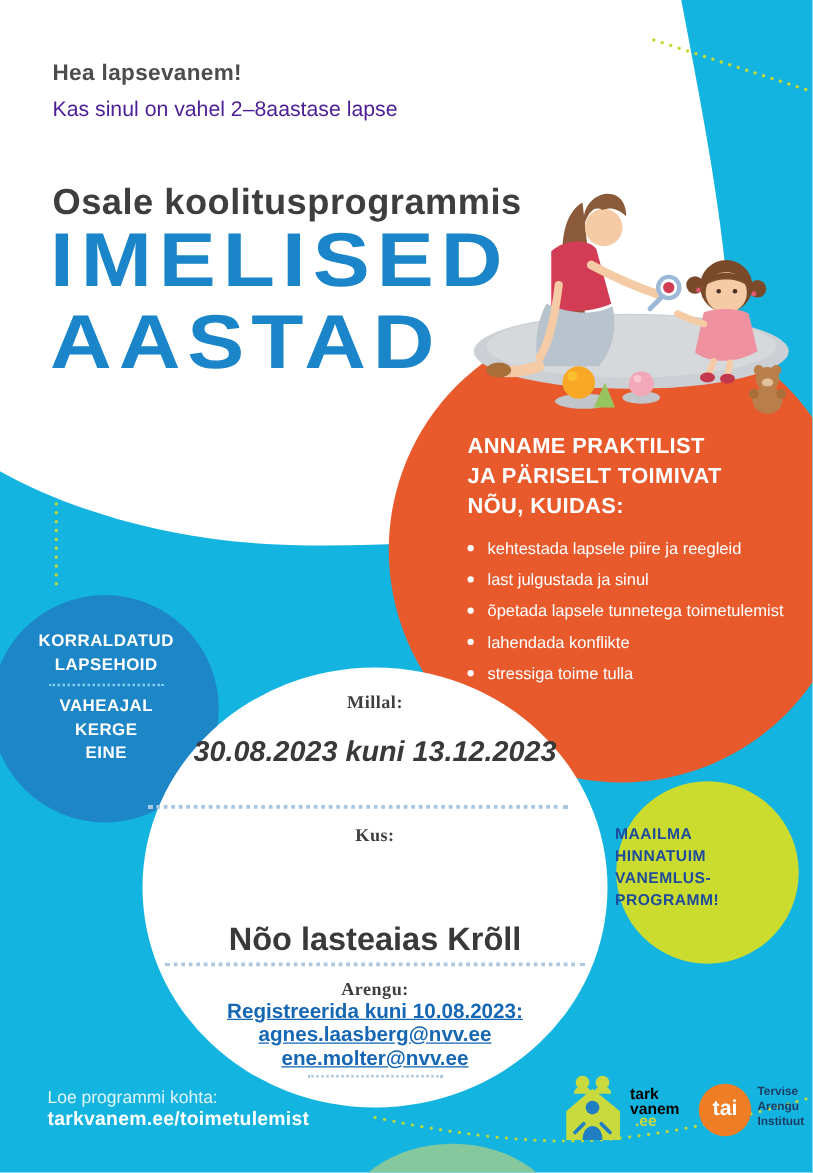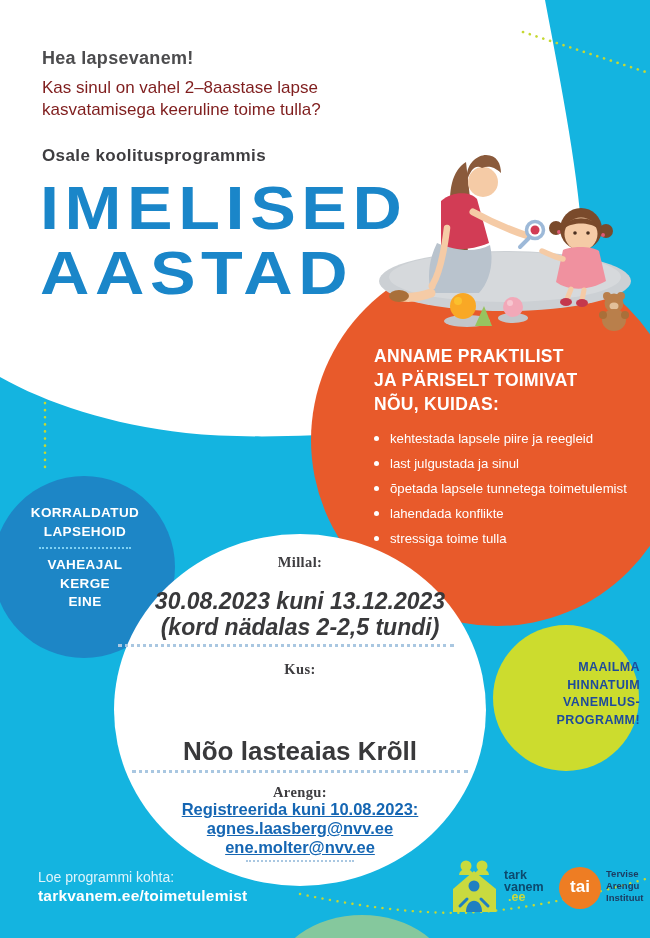--- a/index.html
+++ b/index.html
@@ -1,43 +1,43 @@
 <!DOCTYPE html>
 <html><head>
 <meta charset="utf-8">
 <style>
   html,body{margin:0;padding:0;background:#fff;}
   .poster{position:relative;width:650px;height:938px;overflow:hidden;background:#14b4e0;
           font-family:"Liberation Sans",sans-serif;}
   .poster svg.bg{position:absolute;left:0;top:0;}
   .abs{position:absolute;}
   .greeting{left:42px;top:48px;font-size:18px;font-weight:bold;color:#4c4c4e;letter-spacing:.3px;text-align:right;}
-  .question{left:42px;top:77px;font-size:17px;color:#7f1d1d;line-height:22px;}
-  .cta{left:42px;top:146px;font-size:17px;font-weight:bold;color:#3e3d40;letter-spacing:.4px;}
+  .question{left:42px;top:77px;font-size:17px;color:#4c1d95;line-height:22px;}
+  .cta{left:42px;top:146px;font-size:29px;font-weight:bold;color:#3e3d40;letter-spacing:.4px;}
   .big-title{left:40px;top:176px;color:#1a86c9;font-size:61px;font-weight:bold;line-height:65px;
              letter-spacing:5px;transform:scaleX(1.12);transform-origin:left top;white-space:nowrap;}
   .advice-heading{left:374px;top:344px;width:280px;color:#fff;font-size:17.5px;font-weight:bold;
                   line-height:24px;letter-spacing:.3px;}
   .advice-bullets{left:374px;top:426px;width:270px;}
   .bullet-row{display:flex;align-items:center;height:25px;color:#fff;font-size:13.2px;}
   .bullet-dot{width:5px;height:5px;border-radius:50%;background:#fff;margin-right:11px;flex:0 0 auto;}
   .childcare{left:-3px;top:504px;width:176px;text-align:center;color:#fff;font-size:13.5px;
              font-weight:bold;line-height:18.5px;letter-spacing:.4px;}
   .childcare .divider{width:92px;margin:6px auto 7px;border-top:2px dotted #7fd0f2;height:0;}
   .c-line{left:100px;width:400px;text-align:center;}
   .label-sm{font-size:14.5px;font-weight:bold;color:#3e3d40;letter-spacing:.4px;font-family:Liberation Serif, serif;}
   .date-big{font-size:23px;font-weight:bold;color:#39393b;font-style:italic;}
   .loc-big{font-size:26px;font-weight:bold;color:#39393b;}
   .link{font-size:16.5px;font-weight:bold;color:#1566b3;text-decoration:underline;cursor:pointer;}
   .dotline-h{border-top:3px dotted #a9c7e1;height:0;}
-  .badge{left:492px;top:659px;width:148px;text-align:right;color:#1e4b9c;font-size:12.5px;
+  .badge{left:492px;top:659px;width:148px;text-align:left;color:#1e4b9c;font-size:12.5px;
          font-weight:bold;line-height:17.5px;letter-spacing:.4px;}
   .footer-read{left:38px;top:869px;font-size:14px;color:#dff4fb;}
   .footer-site{left:38px;top:887px;font-size:15.5px;font-weight:bold;color:#fff;letter-spacing:.2px;}
-  .lg-t{font-size:12.5px;font-weight:bold;color:#0c4a6e;line-height:12px;}
+  .lg-t{font-size:12.5px;font-weight:bold;color:#000000;line-height:12px;}
   .lg-ee{color:#c9da3f;}
   .tai-abbr{left:560px;top:877px;width:40px;text-align:center;font-size:17px;font-weight:bold;color:#fff;}
   .tai-line{font-size:9.5px;font-weight:bold;color:#1d3a5f;line-height:9px;}
 </style>
 </head>
 <body>
 
 <div class="poster">
 
   <svg class="bg" width="650" height="938" viewBox="0 0 650 938">
@@ -119,21 +119,20 @@
         <path d="M467,899 L460,906" stroke="#1f7fc2" stroke-width="3" stroke-linecap="round"></path>
         <path d="M481,899 L488,906" stroke="#1f7fc2" stroke-width="3" stroke-linecap="round"></path>
       </g>
     </g>
     <circle cx="580" cy="888" r="21" fill="#ee7d23"></circle>
   </svg>
 
   <div class="abs greeting">Hea lapsevanem!</div>
   <div class="abs question">
     <div>Kas sinul on vahel 2–8aastase lapse</div>
-    <div>kasvatamisega keeruline toime tulla?</div>
   </div>
   <div class="abs cta">Osale koolitusprogrammis</div>
   <div class="abs big-title">
     <div>IMELISED</div>
     <div>AASTAD</div>
   </div>
 
   <div class="abs advice-heading">
     <div>ANNAME PRAKTILIST</div>
     <div>JA PÄRISELT TOIMIVAT</div>
@@ -166,21 +165,20 @@
     <div>KORRALDATUD</div>
     <div>LAPSEHOID</div>
     <div class="divider"></div>
     <div>VAHEAJAL</div>
     <div>KERGE</div>
     <div>EINE</div>
   </div>
 
   <div class="abs c-line label-sm" style="top:554px;">Millal:</div>
   <div class="abs c-line date-big" style="top:588px;">30.08.2023 kuni 13.12.2023</div>
-  <div class="abs c-line date-big" style="top:614px;">(kord nädalas 2-2,5 tundi)</div>
   <div class="abs dotline-h" style="left:118px;top:644px;width:336px;"></div>
   <div class="abs c-line label-sm" style="top:661px;">Kus:</div>
   <div class="abs c-line loc-big" style="top:736px;">Nõo lasteaias Krõll</div>
   <div class="abs dotline-h" style="left:132px;top:770px;width:336px;"></div>
   <div class="abs c-line label-sm" style="top:784px;">Arengu:</div>
   <div class="abs c-line link" style="top:800px;">Registreerida kuni 10.08.2023:</div>
   <div class="abs c-line link" style="top:819px;">agnes.laasberg@nvv.ee</div>
   <div class="abs c-line link" style="top:838px;">ene.molter@nvv.ee</div>
   <div class="abs dotline-h" style="left:246px;top:860px;width:108px;border-top-width:2px;"></div>
 

